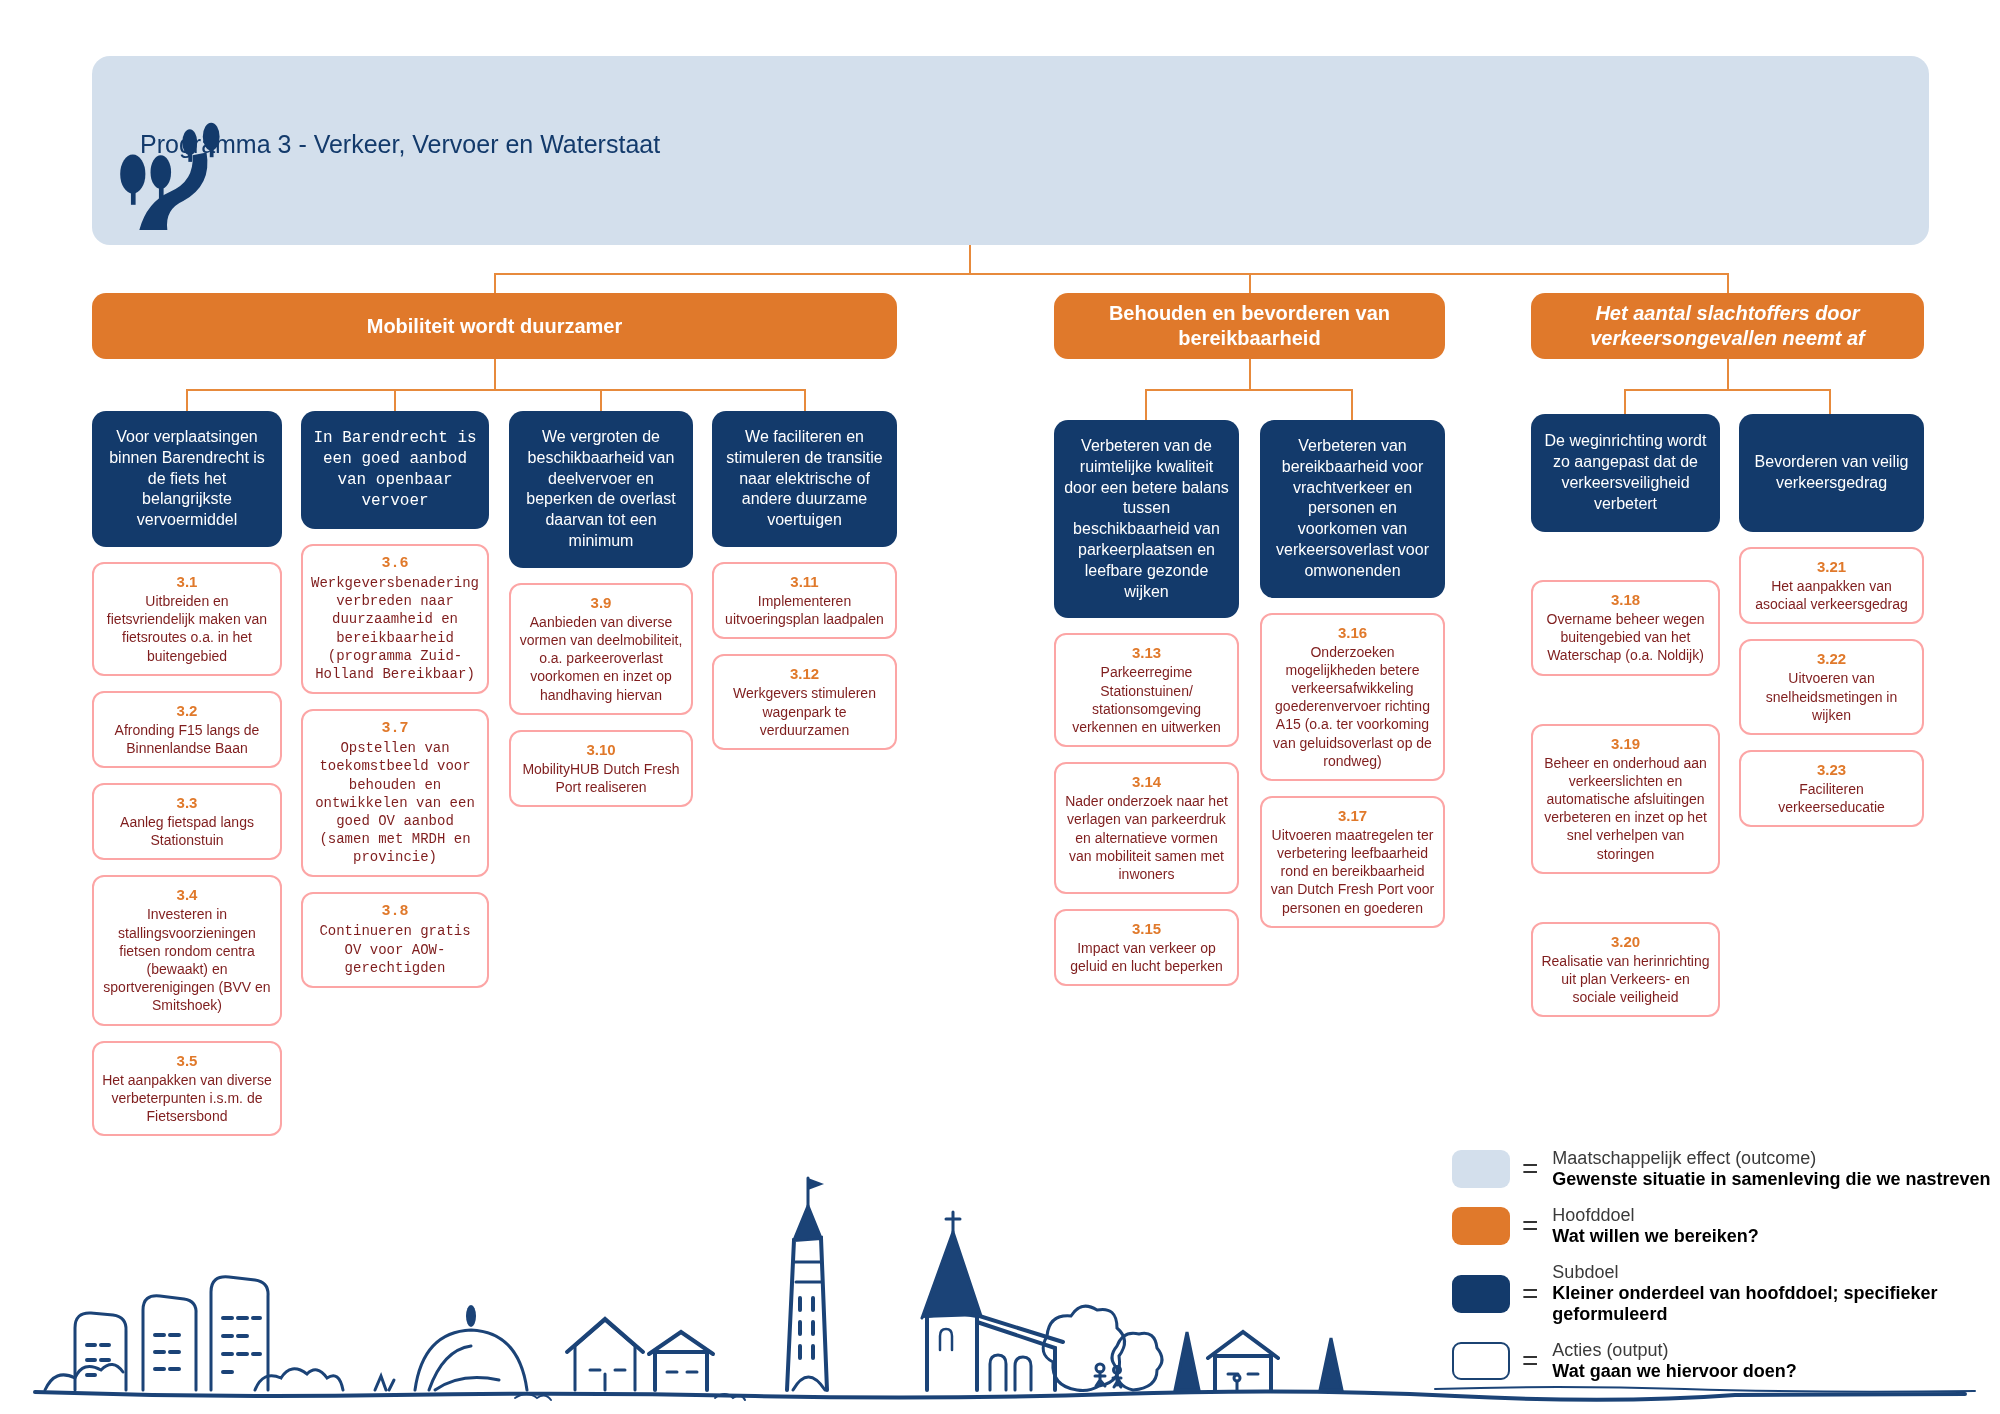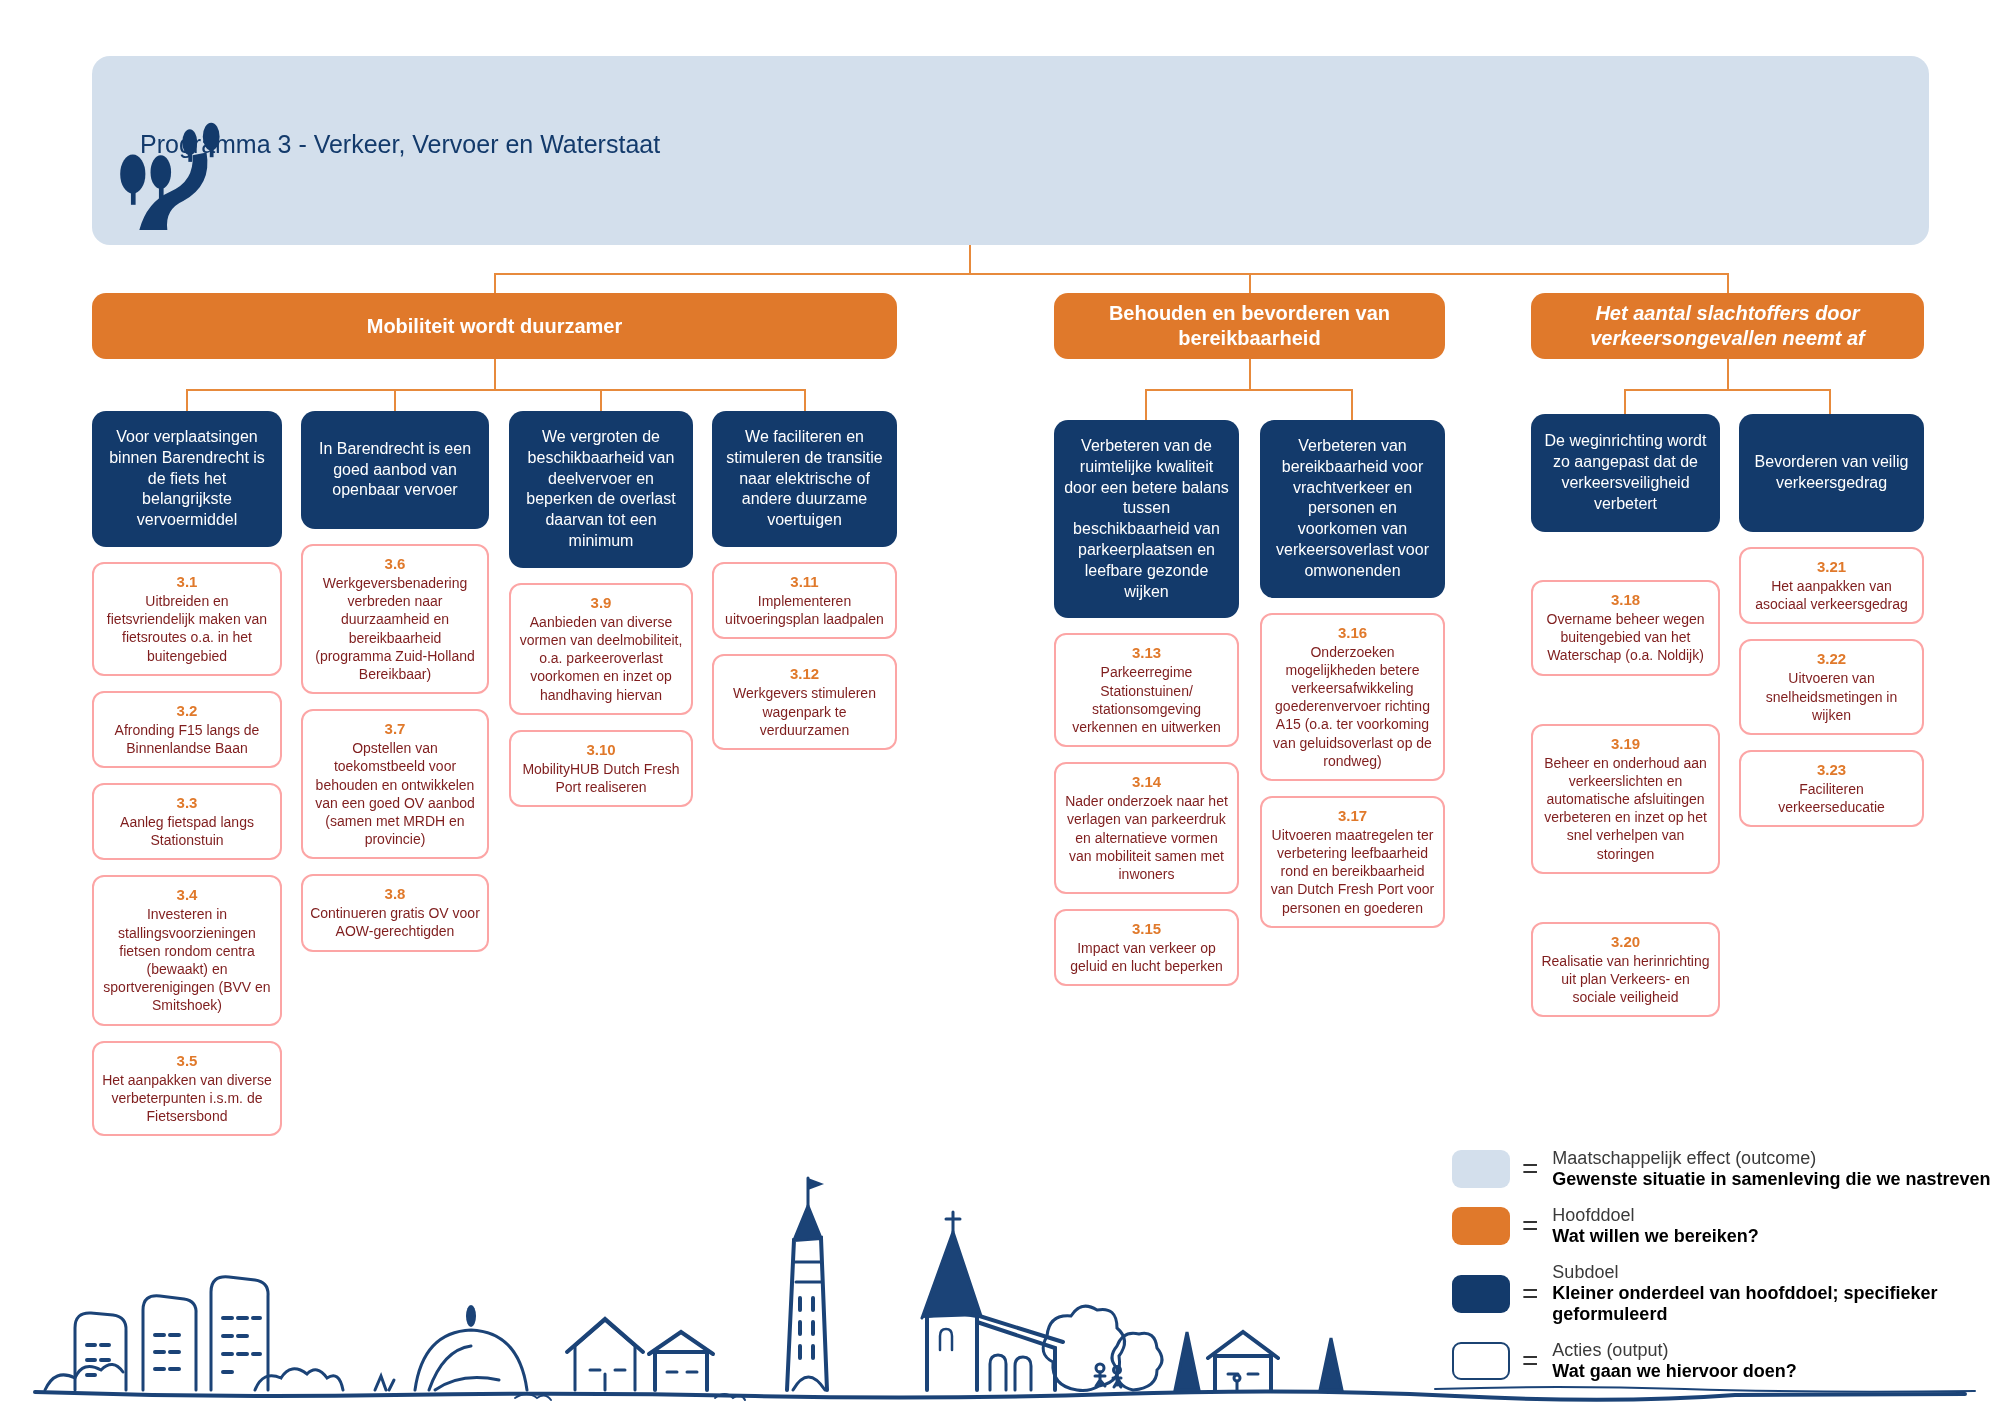--- a/index.html
+++ b/index.html
@@ -19,21 +19,21 @@
   
   .goal{position:absolute;top:293px;height:66px;background:#e0792b;border-radius:14px;
     display:flex;align-items:center;justify-content:center;color:#fff;font-weight:bold;
     font-size:20px;text-align:center;line-height:1.25;padding:0 24px;box-sizing:border-box;}
   #goal-0{left:92px;width:805px;}
   #goal-1{left:1054px;width:391px;}
   #goal-2{left:1531px;width:393px;font-style:italic;}
   
   .col{position:absolute;display:flex;flex-direction:column;gap:15px;}
   #col-0{left:92px;top:411px;width:190px;}
-  #col-1{left:301px;top:411px;width:188px;}
+  #col-1{left:301px;top:411px;width:188px;font-family:Liberation Mono, monospace;}
   #col-2{left:509px;top:411px;width:184px;}
   #col-3{left:712px;top:411px;width:185px;}
   #col-4{left:1054px;top:420px;width:185px;}
   #col-5{left:1260px;top:420px;width:185px;}
   #col-6{left:1531px;top:414px;width:189px;gap:48px;}
   #col-7{left:1739px;top:414px;width:185px;}
   .subgoal{background:#133a6b;color:#fff;border-radius:14px;padding:16px 10px;
     min-height:118px;box-sizing:border-box;display:flex;align-items:center;justify-content:center;
     text-align:center;font-size:16px;line-height:1.3;}
   .action{background:#fff;border:2px solid #fca5a5;border-radius:12px;

